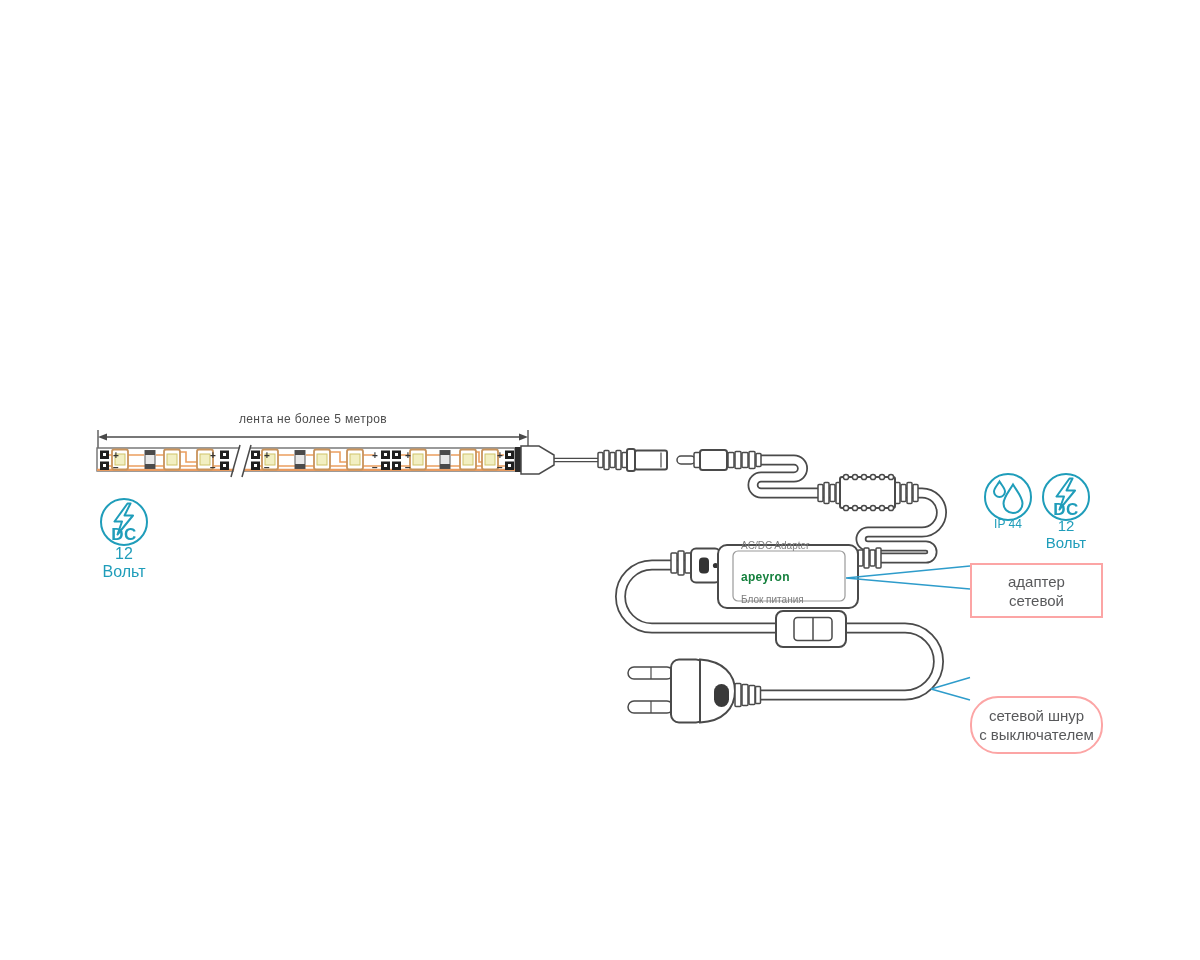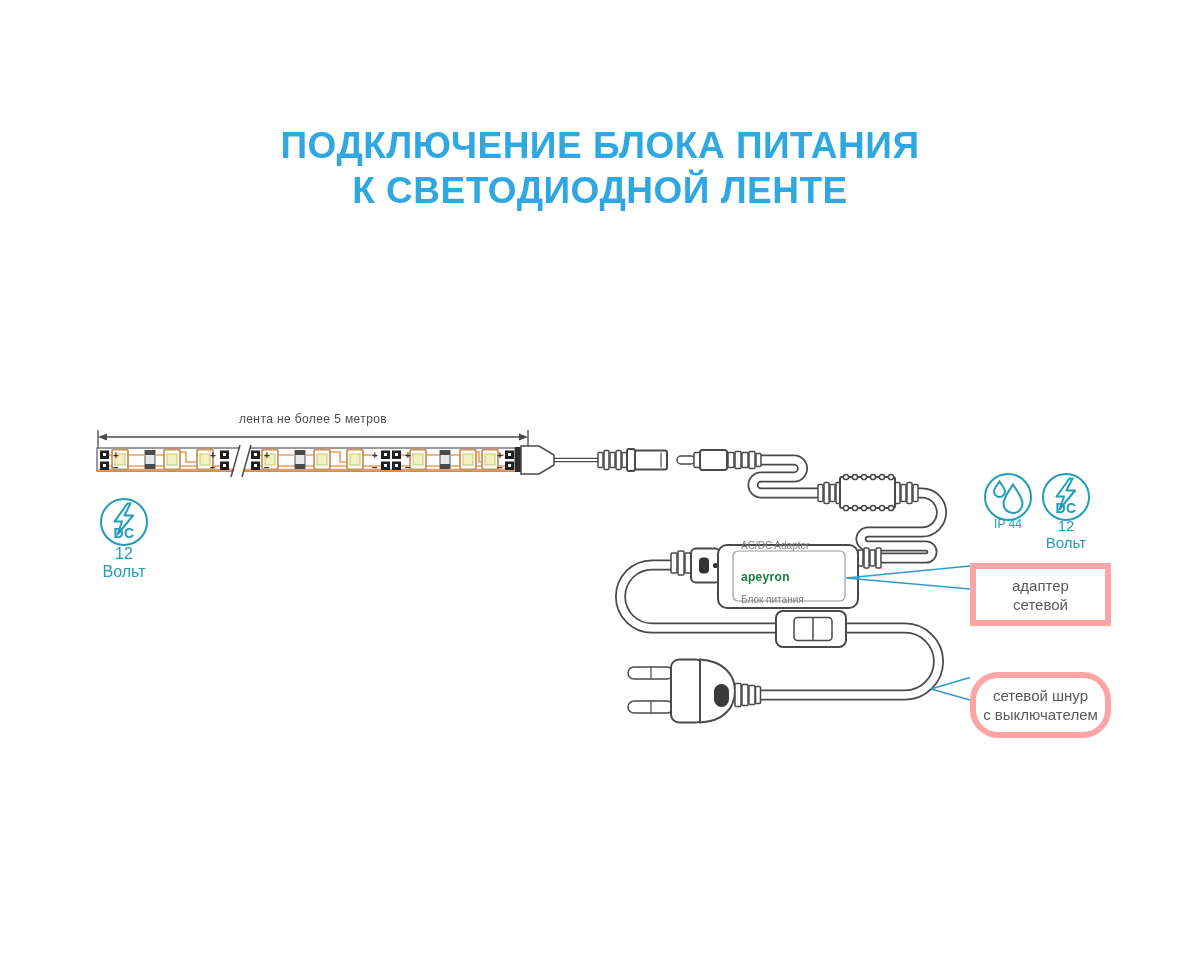--- a/index.html
+++ b/index.html
@@ -6,25 +6,25 @@
   .stage{position:relative;width:1200px;height:960px;background:#ffffff;overflow:hidden;
          font-family:"Liberation Sans",sans-serif;}
   .stage svg{position:absolute;left:0;top:0;}
   
   .title{position:absolute;top:123px;left:0;width:100%;text-align:center;
          color:#2FA8E1;font-weight:bold;font-size:37px;line-height:45px;letter-spacing:0.5px;}
   .dim-label{position:absolute;left:98px;top:412px;width:430px;text-align:center;
          font-size:12px;color:#4d4d4d;letter-spacing:0.4px;}
   .teal-cap{position:absolute;text-align:center;color:#1F9DBA;}
   .dc-label{position:absolute;text-align:center;color:#1F9DBA;font-weight:bold;
-         font-size:14px;letter-spacing:0.5px;}
+         font-size:17px;letter-spacing:0.5px;}
   .adapter-brand{position:absolute;left:741px;top:570px;font-size:12px;font-weight:bold;
          color:#15803d;letter-spacing:0.3px;}
   .adapter-line{position:absolute;left:741px;font-size:10px;color:#7d7d7d;}
-  .callout{position:absolute;border:6px solid #fca5a5;background:#fff;color:#58595B;
+  .callout{position:absolute;border:2px solid #fca5a5;background:#fff;color:#58595B;
          font-size:15px;line-height:19px;display:flex;flex-direction:column;
          align-items:center;justify-content:center;text-align:left;}
   
   .ln{stroke:#4A4A4A;fill:none;}
   .cable-o{stroke:#4A4A4A;stroke-width:11;fill:none;}
   .cable-i{stroke:#ffffff;stroke-width:7.5;fill:none;}
   .wire-o{stroke:#4A4A4A;stroke-width:4.5;fill:none;}
   .wire-i{stroke:#ffffff;stroke-width:2;fill:none;}
   .part{fill:#fff;stroke:#4A4A4A;stroke-width:2;}
   .part2{fill:#fff;stroke:#4A4A4A;stroke-width:1.5;}
@@ -283,42 +283,38 @@
       <circle cx="1066" cy="497" r="23" class="teal"></circle>
       <use href="#bolt" transform="translate(942,-25)" class="teal" stroke-width="1.6" stroke-linejoin="round"></use>
     </g>
 
     <g>
       <path class="pointer" d="M 846,578 L 970,566 M 846,578 L 970,589"></path>
       <path class="pointer" d="M 931,689 L 970,677.5 M 931,689 L 970,700"></path>
     </g>
   </svg>
 
-  <div class="title">
-    <div>ПОДКЛЮЧЕНИЕ БЛОКА ПИТАНИЯ</div>
-    <div>К СВЕТОДИОДНОЙ ЛЕНТЕ</div>
-  </div>
 
   <div class="dim-label">лента не более 5 метров</div>
 
   <div class="dc-label" style="left:104px;top:525px;width:40px;">DC</div>
   <div class="teal-cap" style="left:94px;top:545px;width:60px;font-size:16px;">12</div>
   <div class="teal-cap" style="left:94px;top:563px;width:60px;font-size:16px;">Вольт</div>
 
   <div class="teal-cap" style="left:976px;top:517px;width:64px;font-size:12px;">IP 44</div>
   <div class="dc-label" style="left:1046px;top:500px;width:40px;">DC</div>
   <div class="teal-cap" style="left:1036px;top:517px;width:60px;font-size:15px;">12</div>
   <div class="teal-cap" style="left:1036px;top:534px;width:60px;font-size:15px;">Вольт</div>
 
   <div class="adapter-brand">apeyron</div>
   <div class="adapter-line" style="top:540px;text-align:right;">AC/DC Adapter</div>
   <div class="adapter-line" style="top:594px;text-align:right;">Блок питания</div>
 
   <div class="callout" style="left:970px;top:563px;width:129px;height:51px;">
     <div>адаптер</div>
     <div>сетевой</div>
   </div>
-  <div class="callout" style="left:970px;top:672px;width:129px;height:54px;border-radius:28px;">
+  <div class="callout" style="left:970px;top:696px;width:129px;height:54px;border-radius:28px;">
     <div>сетевой шнур</div>
     <div>с выключателем</div>
   </div>
 
 </div>
 
 </body></html>

